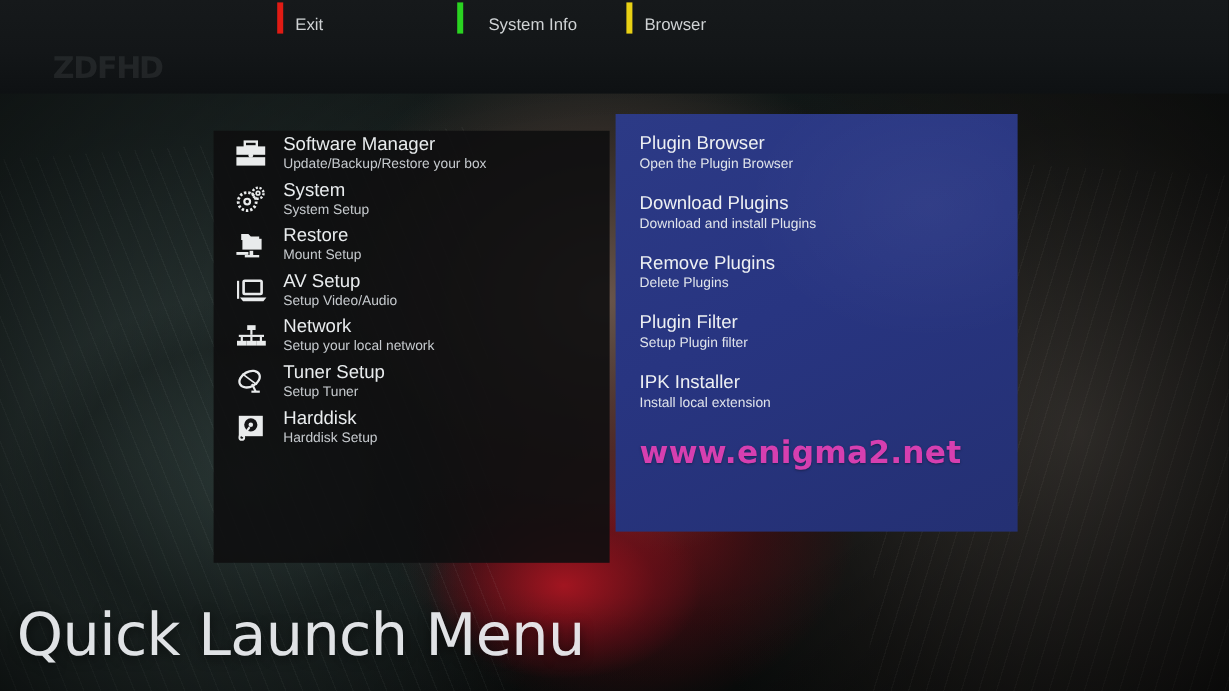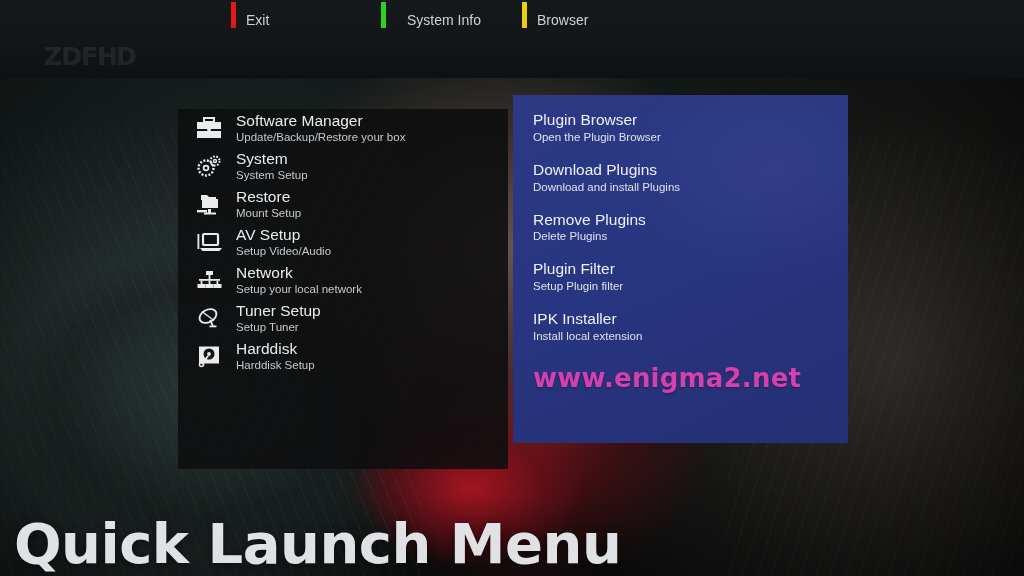--- a/index.html
+++ b/index.html
@@ -116,22 +116,22 @@
   .watermark{
     position:absolute; left:20px; top:268px;
     font-size:26px; font-weight:700; color:#d63fb0;
     font-family:"DejaVu Sans", sans-serif;
     letter-spacing:0.2px;
     text-shadow:0 1px 2px rgba(0,0,0,0.35);
   }
 
   
   .biglabel{
-    position:absolute; left:14px; bottom:4px;
-    font-size:56px; font-weight:700;
+    position:absolute; left:14px; bottom:22px;
+    font-size:49px; font-weight:400;
     color:rgba(240,242,245,0.93);
     font-family:"DejaVu Sans", sans-serif;
     letter-spacing:-0.5px;
     line-height:1;
     text-shadow:0 2px 10px rgba(0,0,0,0.55);
     white-space:nowrap;
   }
   svg{ display:block; }
 </style>
 </head>

